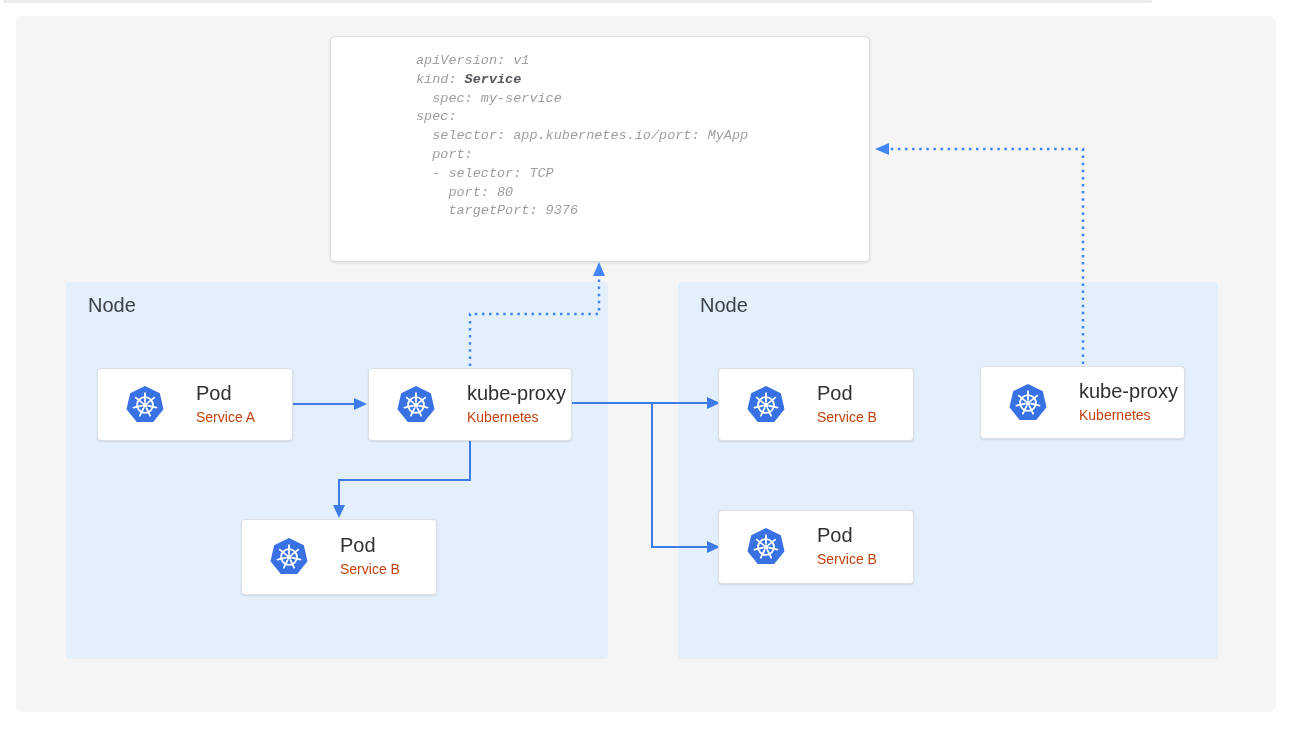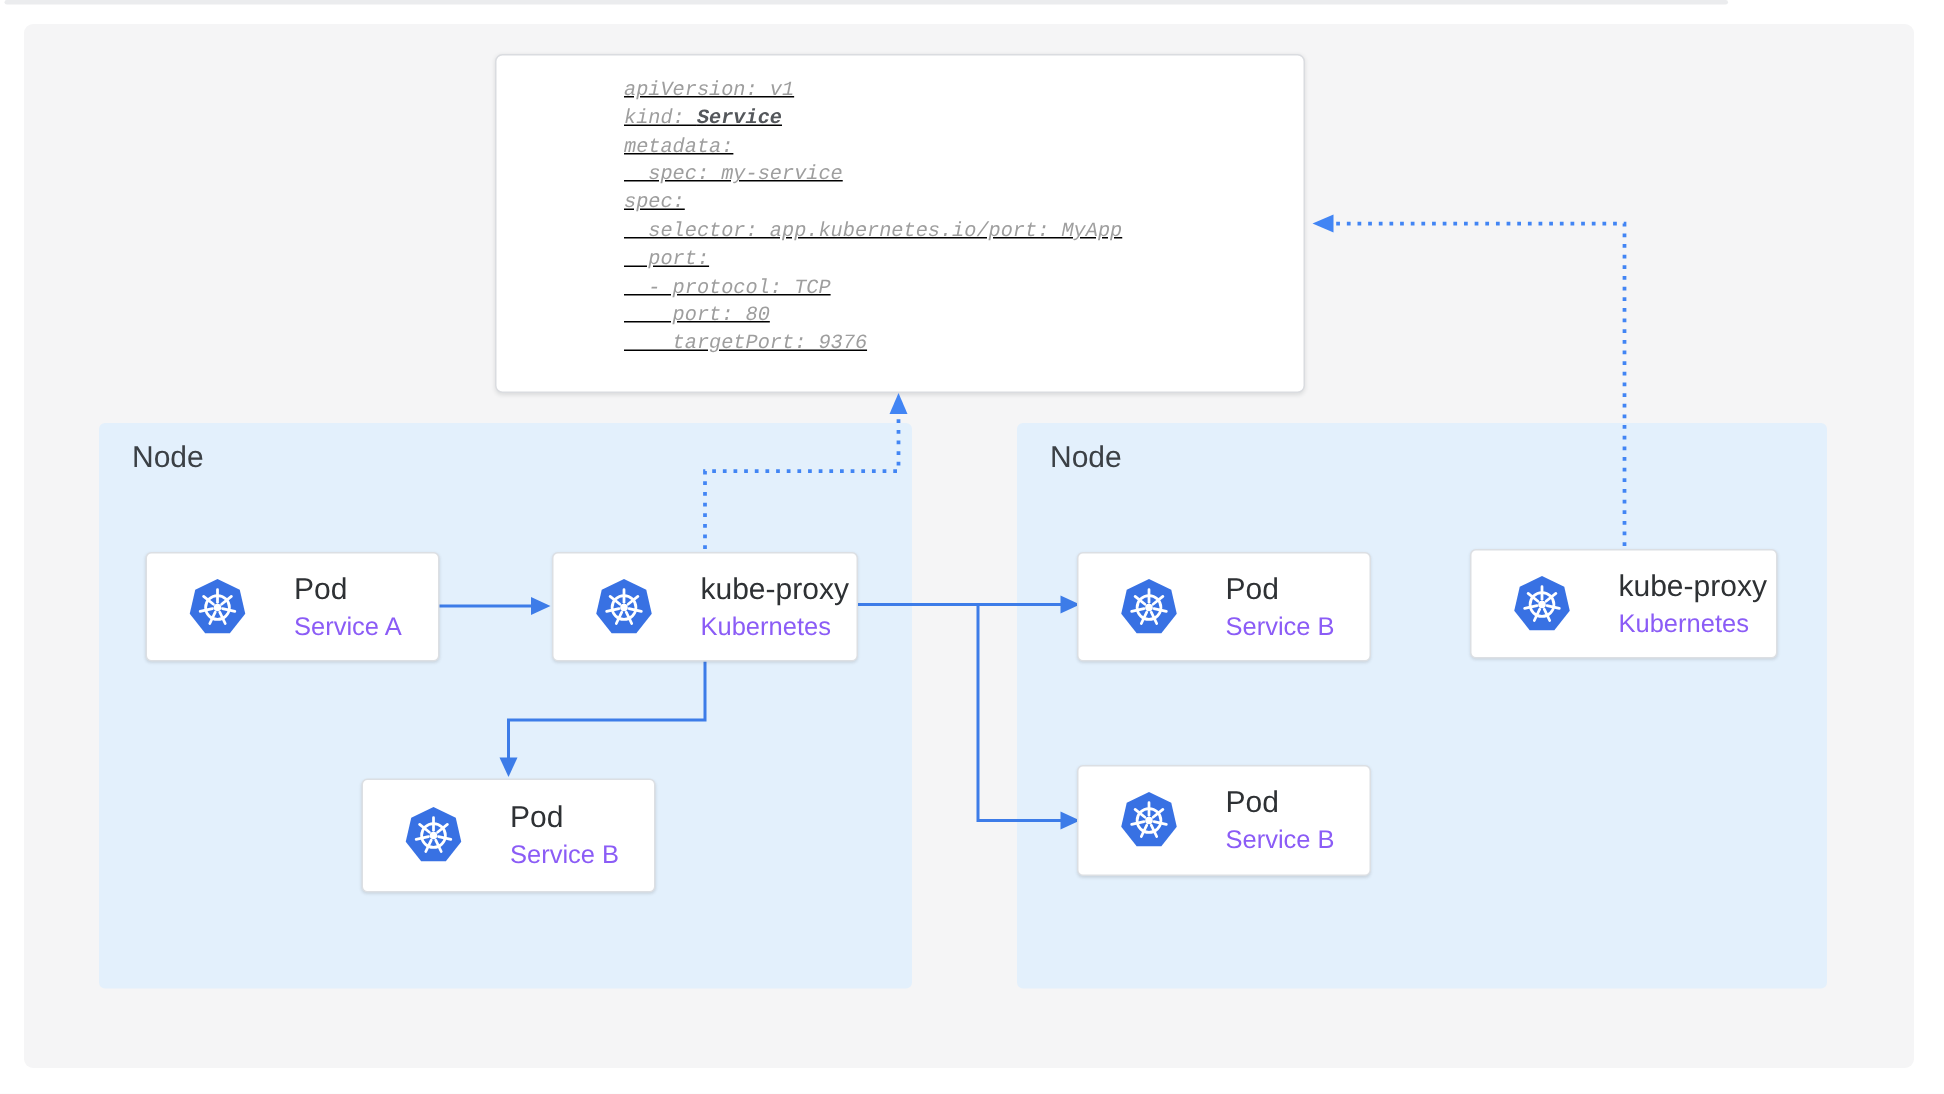--- a/index.html
+++ b/index.html
@@ -6,39 +6,39 @@
   body{font-family:"Liberation Sans","DejaVu Sans",sans-serif;-webkit-font-smoothing:antialiased;}
   #stage{position:relative;width:1296px;height:729px;background:#ffffff;overflow:hidden;}
 
   .top-divider{position:absolute;left:3px;top:0;width:1149px;height:3px;background:#ebecee;border-radius:2px;}
 
   .panel{position:absolute;left:16px;top:16px;width:1260px;height:696px;background:#f5f5f6;border-radius:6px;}
 
   
   .code-card{position:absolute;left:330px;top:36px;width:540px;height:226px;background:#ffffff;
              border:1px solid #dadce0;border-radius:5px;box-shadow:0 1px 3px rgba(60,64,67,.14);
-             box-sizing:border-box;padding:15px 0 0 85px;text-decoration:underline;}
+             box-sizing:border-box;padding:15px 0 0 85px;}
   .code-line{font-family:"Liberation Mono","DejaVu Sans Mono",monospace;font-style:italic;
              font-size:13.5px;line-height:18.8px;color:#9e9e9e;white-space:pre;}
   .code-line b{color:#54575b;font-weight:700;}
 
   
   .node{position:absolute;top:282px;height:377px;background:#e3f0fc;border-radius:4px;}
   .node-left{left:66px;width:542px;}
   .node-right{left:678px;width:540px;}
   .node-label{position:absolute;left:22px;top:12px;font-size:20px;color:#3b4045;}
 
   
   .card{position:absolute;background:#ffffff;border:1px solid #dcdfe3;border-radius:4px;
         box-shadow:0 1px 2px rgba(60,64,67,.14);box-sizing:border-box;
         display:flex;align-items:center;padding-left:24px;}
   .card .k8s{width:46px;height:46px;flex:0 0 auto;}
   .card .txt{margin-left:28px;}
   .card .title{font-size:20px;line-height:23px;color:#2e3134;}
-  .card .subtitle{font-size:17px;line-height:21px;color:#8b5cf6;margin-top:2px;}
+  .card .subtitle{font-size:14px;line-height:21px;color:#c2410c;margin-top:2px;}
 
   .pod-a{left:97px;top:368px;width:196px;height:73px;}
   .kp-left{left:368px;top:368px;width:204px;height:73px;}
   .pod-b-left{left:241px;top:519px;width:196px;height:76px;}
   .pod-b-tr{left:718px;top:368px;width:196px;height:73px;}
   .pod-b-br{left:718px;top:510px;width:196px;height:74px;}
   .kp-right{left:980px;top:366px;width:205px;height:73px;}
 
   .connectors{position:absolute;left:0;top:0;width:1296px;height:729px;pointer-events:none;}
 </style>
@@ -65,26 +65,25 @@
       </g>
     </defs>
   </svg>
 
   <div class="top-divider"></div>
   <div class="panel"></div>
 
   <div class="code-card">
     <div class="code-line"><span>apiVersion: v1</span><b></b><span></span></div>
     <div class="code-line"><span>kind: </span><b>Service</b><span></span></div>
-    <div class="code-line"><span>metadata:</span><b></b><span></span></div>
     <div class="code-line"><span>  spec: my-service</span><b></b><span></span></div>
     <div class="code-line"><span>spec:</span><b></b><span></span></div>
     <div class="code-line"><span>  selector: app.kubernetes.io/port: MyApp</span><b></b><span></span></div>
     <div class="code-line"><span>  port:</span><b></b><span></span></div>
-    <div class="code-line"><span>  - protocol: TCP</span><b></b><span></span></div>
+    <div class="code-line"><span>  - selector: TCP</span><b></b><span></span></div>
     <div class="code-line"><span>    port: 80</span><b></b><span></span></div>
     <div class="code-line"><span>    targetPort: 9376</span><b></b><span></span></div>
   </div>
 
   <div class="node node-left">
     <div class="node-label">Node</div>
   </div>
   <div class="node node-right">
     <div class="node-label">Node</div>
   </div>

